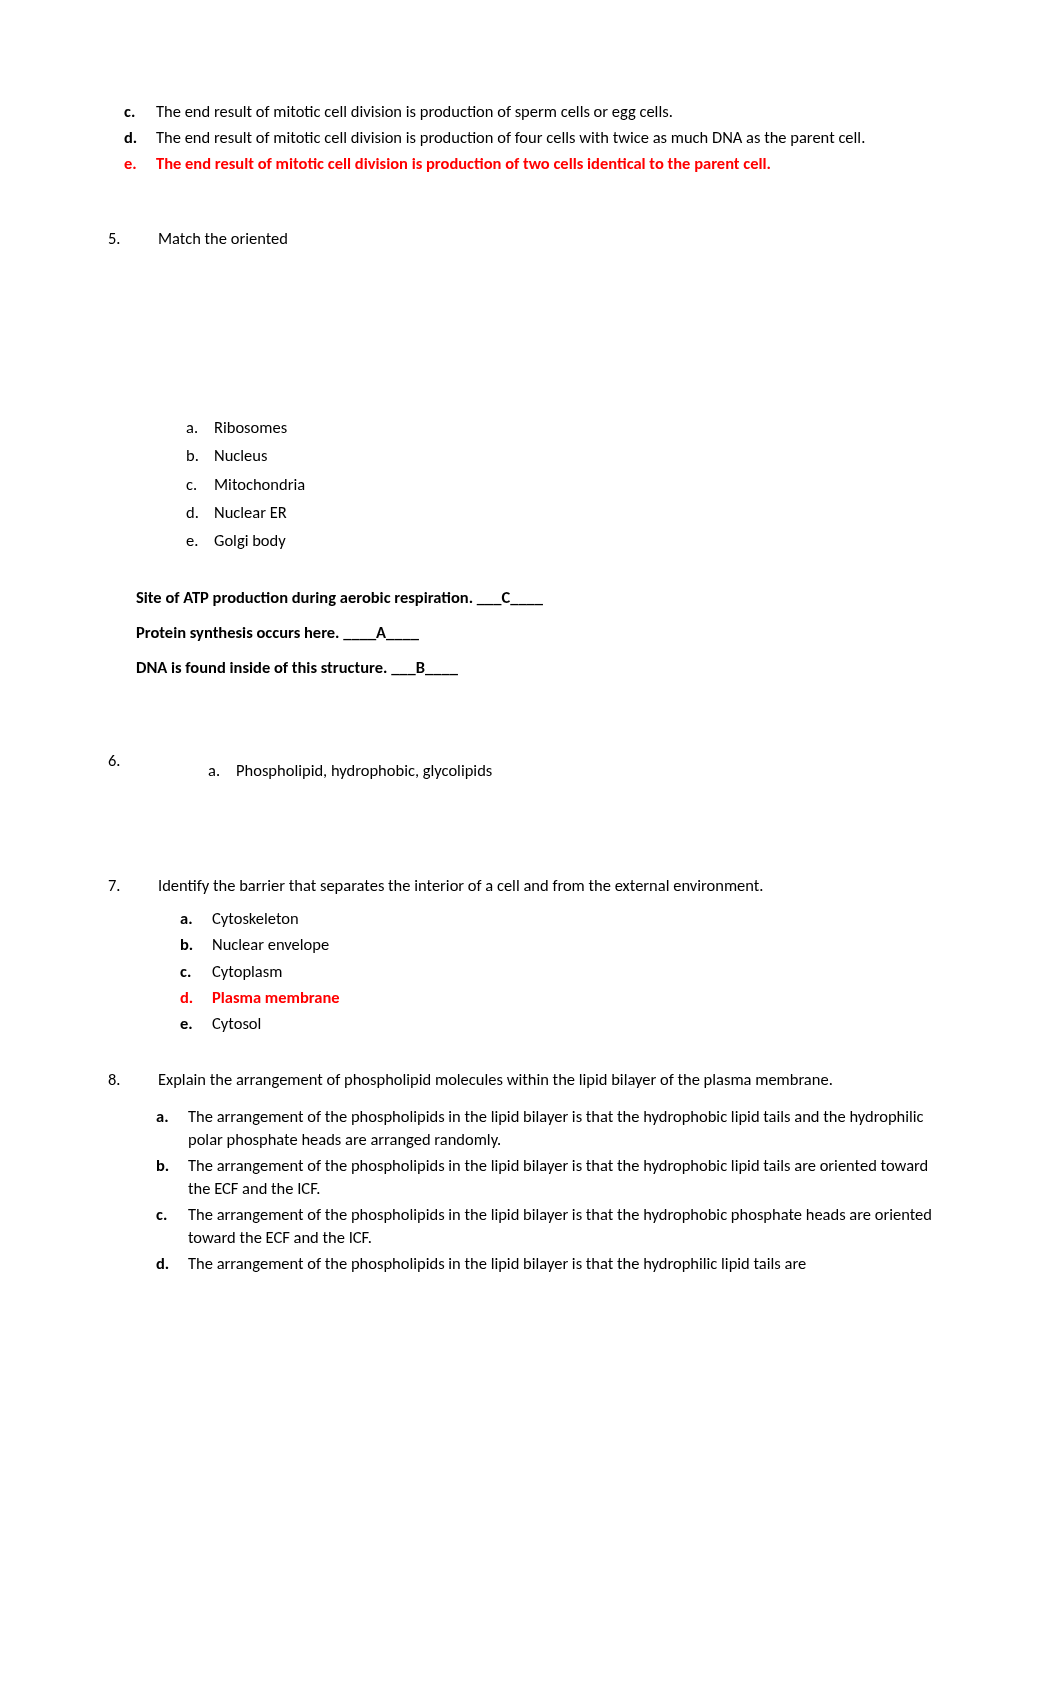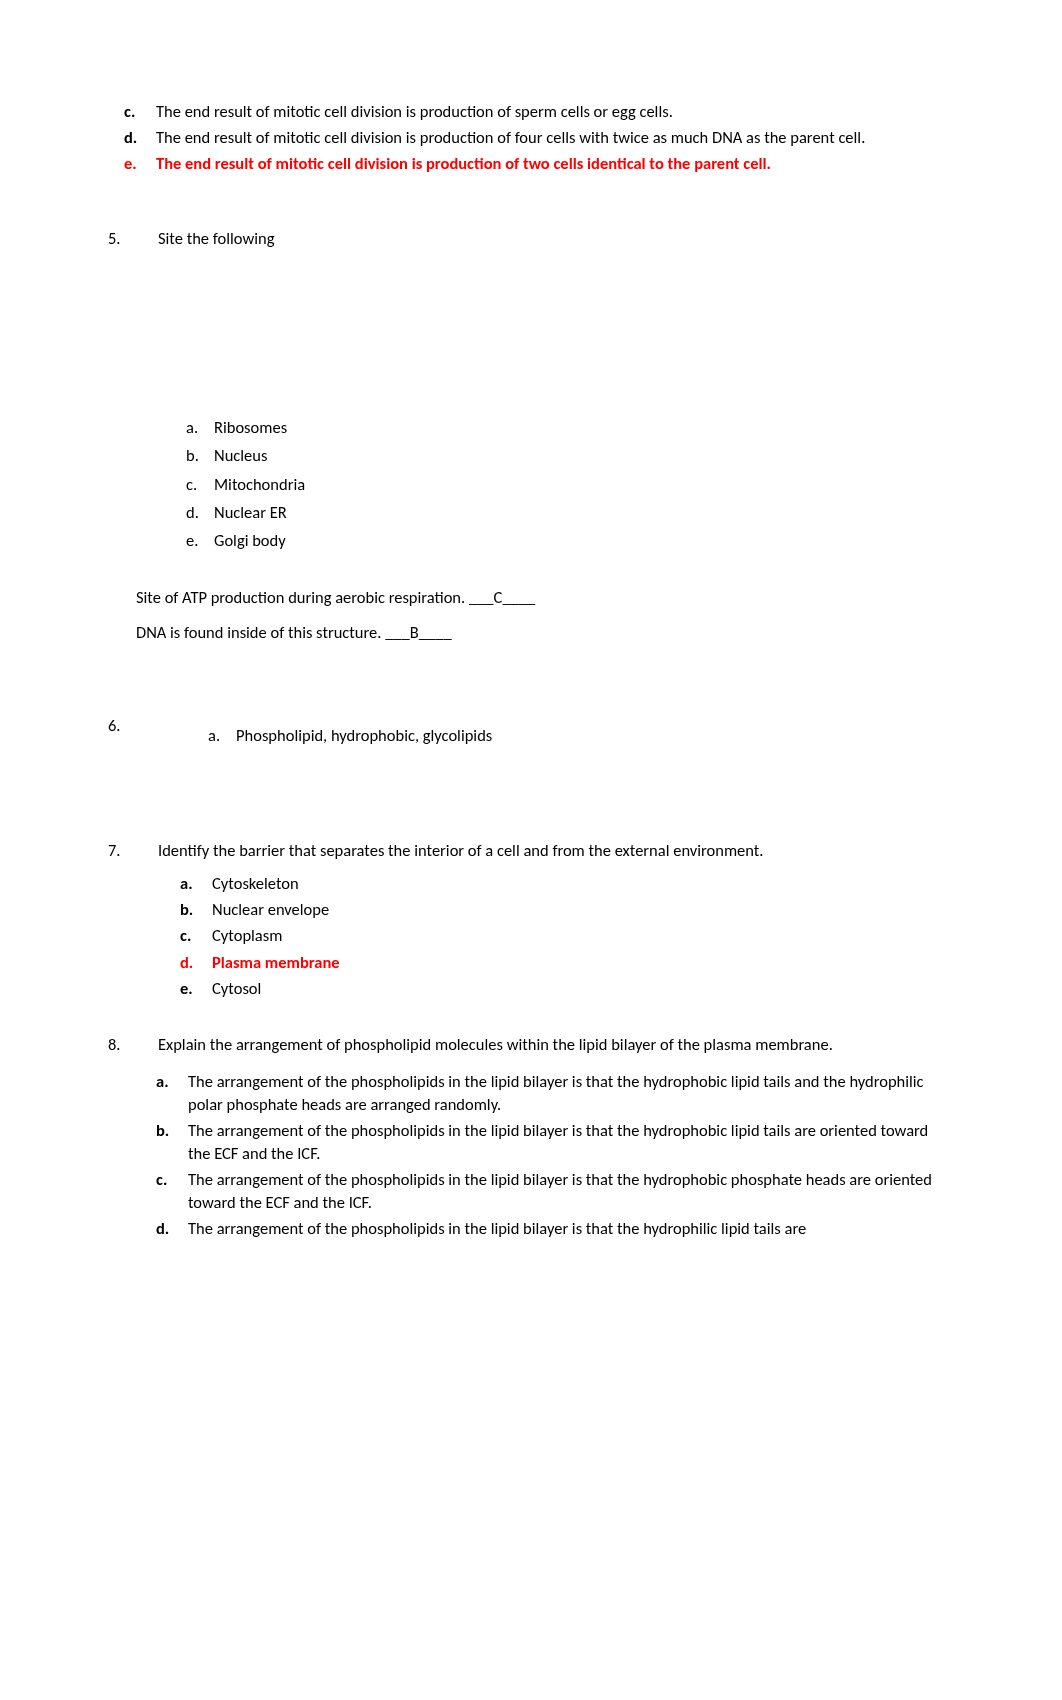--- a/index.html
+++ b/index.html
@@ -59,20 +59,21 @@
     display: flex;
     margin-bottom: 5px;
   }
   .match-item .m-marker {
     width: 28px;
     flex-shrink: 0;
   }
   .match-stmts {
     margin-top: 34px;
     margin-left: 28px;
+    font-weight: bold;
   }
   .match-stmts div {
     margin-bottom: 12px;
   }
   .q6-answer {
     margin-top: 10px;
     margin-left: 50px;
     display: flex;
   }
   .q6-answer .m-marker {
@@ -106,21 +107,21 @@
     </div>
     <div class="li-letter">
       <div class="marker red">e.</div>
       <div class="txt red">The end result of mitotic cell division is production of two cells identical to the parent cell.</div>
     </div>
   </div>
 
   <div class="q-row">
     <div class="q-num">5.</div>
     <div class="q-body">
-      <div>Site the following</div>
+      <div>Match the oriented</div>
     </div>
   </div>
 
   <div class="match-list">
     <div class="match-item">
       <div class="m-marker">a.</div>
       <div>Ribosomes</div>
     </div>
     <div class="match-item">
       <div class="m-marker">b.</div>
@@ -135,20 +136,21 @@
       <div>Nuclear ER</div>
     </div>
     <div class="match-item">
       <div class="m-marker">e.</div>
       <div>Golgi body</div>
     </div>
   </div>
 
   <div class="match-stmts">
     <div>Site of ATP production during aerobic respiration. ___C____</div>
+    <div>Protein synthesis occurs here. ____A____</div>
     <div>DNA is found inside of this structure. ___B____</div>
   </div>
 
   <div class="q-row gap80" style="margin-top:70px;">
     <div class="q-num">6.</div>
     <div class="q-body">
       <div class="q6-answer">
         <div class="m-marker">a.</div>
         <div>Phospholipid, hydrophobic, glycolipids</div>
       </div>

